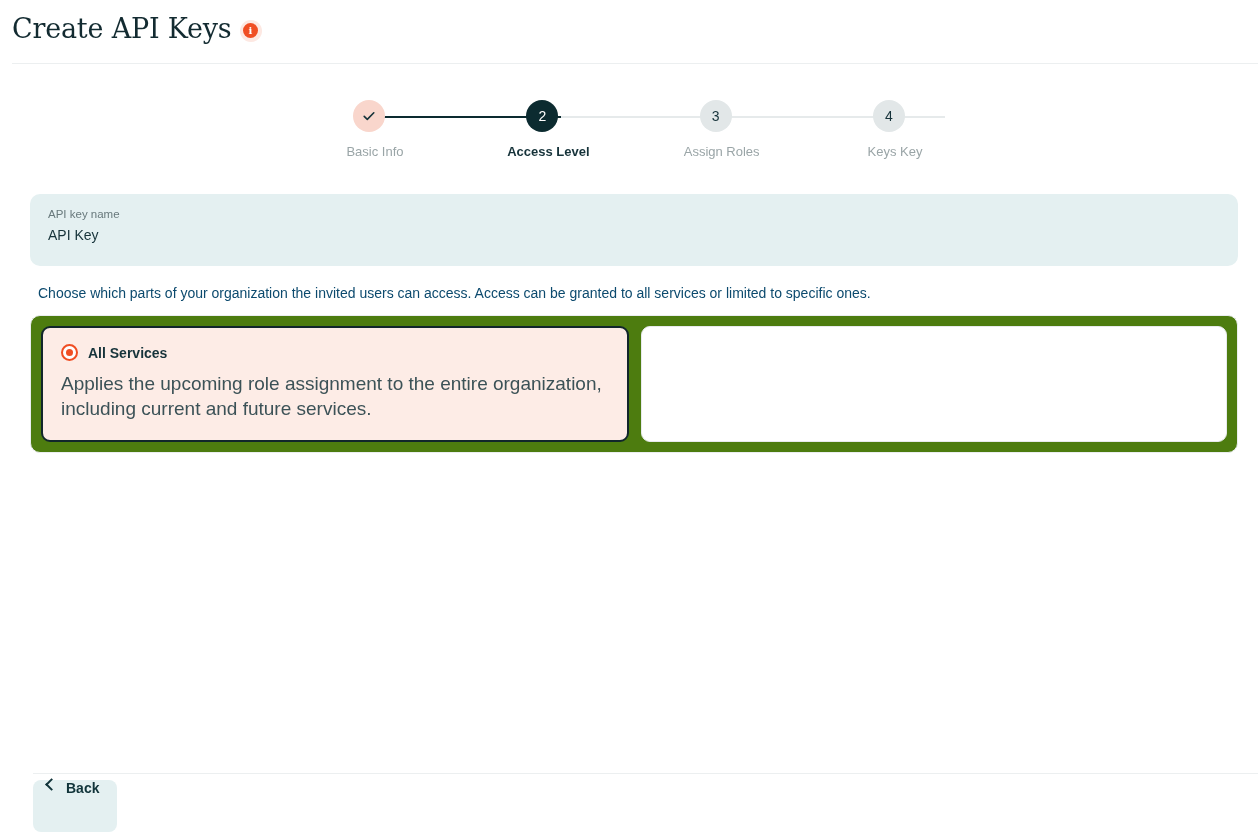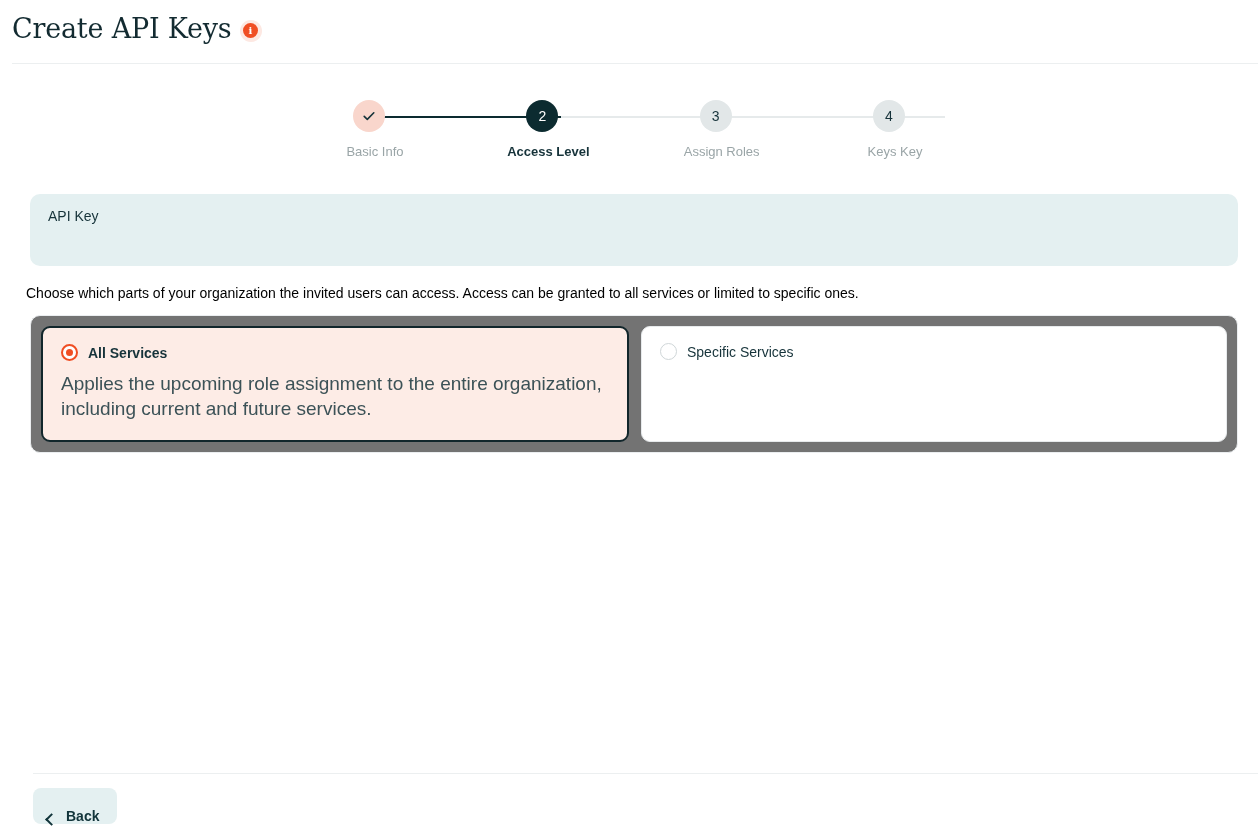--- a/index.html
+++ b/index.html
@@ -139,34 +139,34 @@
     color: #68797c;
     margin-bottom: 7px;
   }
   .keyname-value {
     font-size: 14px;
     color: #16333a;
   }
 
   
   .section-desc {
-    margin: 19px 0 0 26px;
-    font-size: 14px;
-    color: #000000;
+    margin: 19px 0 0 38px;
+    font-size: 14px;
+    color: #0c4a6e;
   }
 
   
   .options-wrap {
     margin: 14px 20px 0 30px;
     border: 1px solid #ebeef0;
     border-radius: 10px;
     padding: 10px;
     display: flex;
     gap: 12px;
-    background: #737373;
+    background: #4d7c0f;
   }
   .option-card {
     flex: 1;
     border-radius: 9px;
     padding: 16px 18px 18px 18px;
     background: #ffffff;
     border: 1px solid #e7eaec;
     min-height: 101px;
   }
   .option-card.selected {
@@ -231,24 +231,24 @@
     border: none;
     cursor: pointer;
     font-family: "Liberation Sans", sans-serif;
     border-radius: 8px;
     font-size: 14px;
     font-weight: 700;
   }
   .btn-back {
     background: #e4f0f1;
     color: #11343a;
-    height: 36px;
+    height: 52px;
     padding: 0 18px 0 14px;
     display: inline-flex;
-    align-items: flex-end;
+    align-items: flex-start;
     gap: 9px;
   }
   .chev-left {
     width: 9px; height: 9px;
     border-left: 2px solid #11343a;
     border-bottom: 2px solid #11343a;
     transform: rotate(45deg);
     display: inline-block;
     margin-right: 1px;
   }
@@ -307,42 +307,39 @@
     <div class="step-label">Assign Roles</div>
   </div>
 
   <div class="step">
     <div class="step-circle">4</div>
     <div class="step-label">Keys Key</div>
   </div>
 </div>
 
 <div class="keyname-banner">
+  <div class="keyname-label">API key name</div>
   <div class="keyname-value">API Key</div>
 </div>
 
 <div class="section-desc">Choose which parts of your organization the invited users can access. Access can be granted to all services or limited to specific ones.</div>
 
 <div class="options-wrap">
 
   <div class="option-card selected">
     <div class="option-head">
       <span class="radio checked">
         <span class="inner"></span>
       </span>
       <span class="option-title">All Services</span>
     </div>
     <div class="option-desc">Applies the upcoming role assignment to the entire organization, including current and future services.</div>
   </div>
 
   <div class="option-card">
-    <div class="option-head">
-      <span class="radio"></span>
-      <span class="option-title">Specific Services</span>
-    </div>
   </div>
 
 </div>
 
 <div class="footer-divider"></div>
 <div class="footer">
   <button class="btn btn-back">
     <span class="chev-left"></span>
     <span>Back</span>
   </button>

